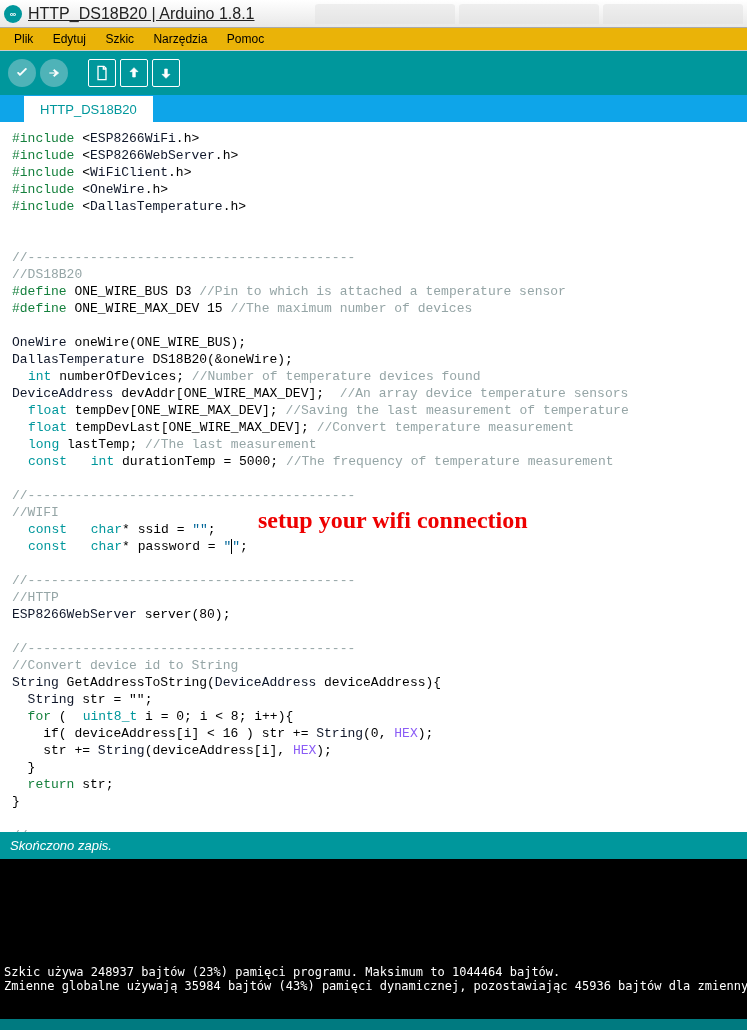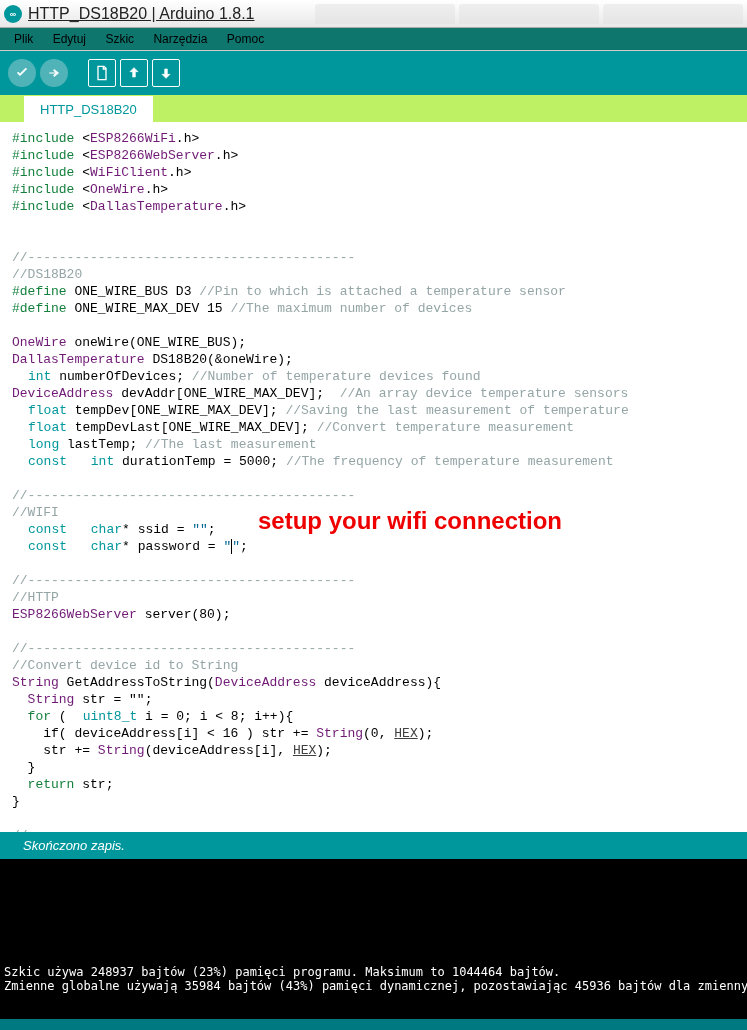--- a/index.html
+++ b/index.html
@@ -4,46 +4,46 @@
   <style>
     * { margin: 0; padding: 0; box-sizing: border-box; }
     body { font-family: "Segoe UI", Tahoma, sans-serif; font-size: 12px; background: #f0f0f0; width: 747px; }
     
     .titlebar { background: linear-gradient(#fff, #e8e8e8); border-bottom: 1px solid #aaa; height: 28px; display: flex; align-items: center; padding: 0 4px; }
     .app-icon { width: 18px; height: 18px; background: #00979c; border-radius: 50%; margin-right: 6px; display: flex; align-items: center; justify-content: center; color: #fff; font-size: 9px; font-weight: bold; }
     .title-text { font-size: 16px; color: #222; text-decoration: underline; }
     .browser-tabs { margin-left: auto; display: flex; gap: 4px; }
     .bt { width: 140px; height: 20px; background: #ddd; border-radius: 3px 3px 0 0; opacity: 0.4; }
     
-    .menubar { background: #0f766e; padding: 2px 6px; font-size: 12px; border-bottom: 1px solid #ccc; }
+    .menubar { background: #eab308; padding: 2px 6px; font-size: 12px; border-bottom: 1px solid #ccc; }
     .menu-item { display: inline-block; padding: 2px 8px; cursor: default; }
     
     .toolbar { background: #00979c; height: 44px; display: flex; align-items: center; padding: 0 8px; gap: 4px; }
     .tb-btn { width: 28px; height: 28px; background: #4fb3b8; border-radius: 4px; display: flex; align-items: center; justify-content: center; cursor: pointer; }
     .tb-btn svg { width: 16px; height: 16px; fill: #fff; stroke: #fff; }
     .tb-sep { width: 12px; }
     .tb-sq { border-radius: 2px; background: transparent; border: 1px solid #fff; }
     .tb-sq svg { fill: #fff; }
     
-    .tabbar { background: #bef264; padding-left: 24px; }
+    .tabbar { background: #0ea5e9; padding-left: 24px; }
     .tab { display: inline-block; background: #fff; padding: 6px 16px; font-size: 13px; color: #00979c; border-radius: 0; position: relative; top: 1px; }
     
     .editor { background: #fff; padding: 8px 12px; font-family: Consolas, "Courier New", monospace; font-size: 13px; line-height: 17px; color: #000; height: 710px; overflow: hidden; white-space: pre; position: relative; }
     
     .kw-prep { color: #15803d; }
     .kw-type { color: #00979c; margin-left: 16px; }
-    .kw-class { color: #701a75; margin-top: 32px; }
-    .kw-const { color: #404040; text-decoration: underline; }
+    .kw-class { color: #0f172a; margin-top: 32px; }
+    .kw-const { color: #8b5cf6; }
     .kw-str { color: #006699; }
     .comment { color: #95a5a6; }
     .cursor { border-left: 1px solid #000; }
     
-    .overlay-text { position: absolute; color: #e00; font-weight: bold; font-family: Liberation Sans, sans-serif; font-size: 24px; top: 390px; left: 258px; }
+    .overlay-text { position: absolute; color: #e00; font-weight: bold; font-family: Liberation Serif, serif; font-size: 24px; top: 390px; left: 258px; }
     
-    .status { background: #00979c; color: #fff; padding: 6px 23px; font-size: 13px; font-style: italic; }
+    .status { background: #00979c; color: #fff; padding: 6px 10px; font-size: 13px; font-style: italic; }
     .console { background: #000; color: #fff; font-family: Consolas, monospace; font-size: 12px; padding: 6px 4px; height: 160px; white-space: pre; overflow: hidden; }
     .console-empty { height: 100px; }
     .footer { background: #007a80; height: 22px; color: #fff; font-size: 11px; padding: 2px 6px; }
   </style>
 </head>
 <body>
 
 <div class="titlebar">
   <div class="app-icon">∞</div>
   <span class="title-text">HTTP_DS18B20 | Arduino 1.8.1</span>

